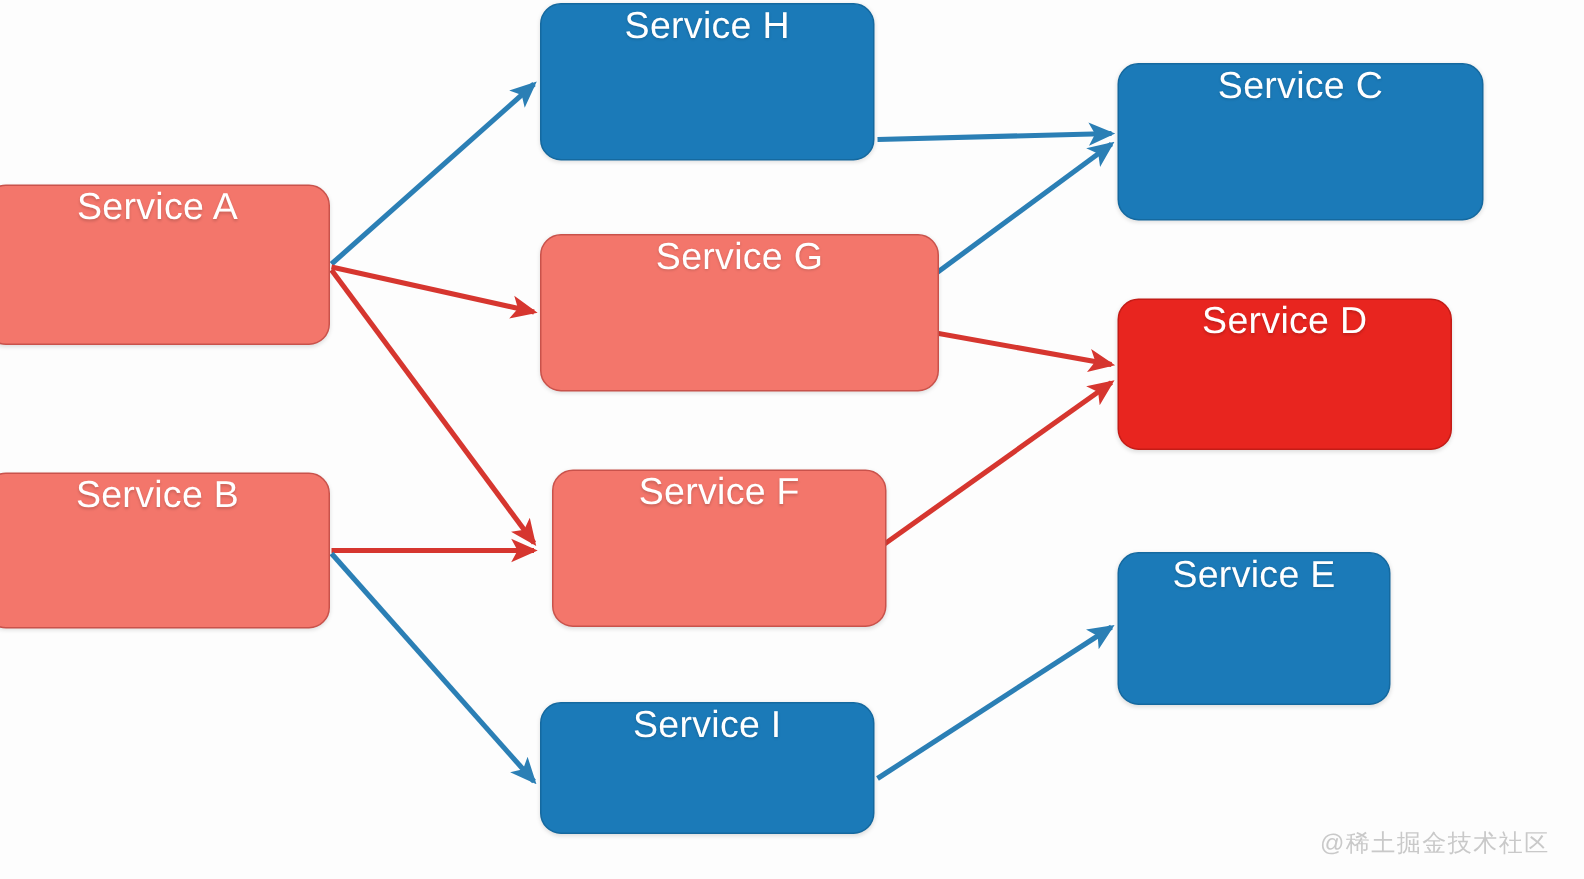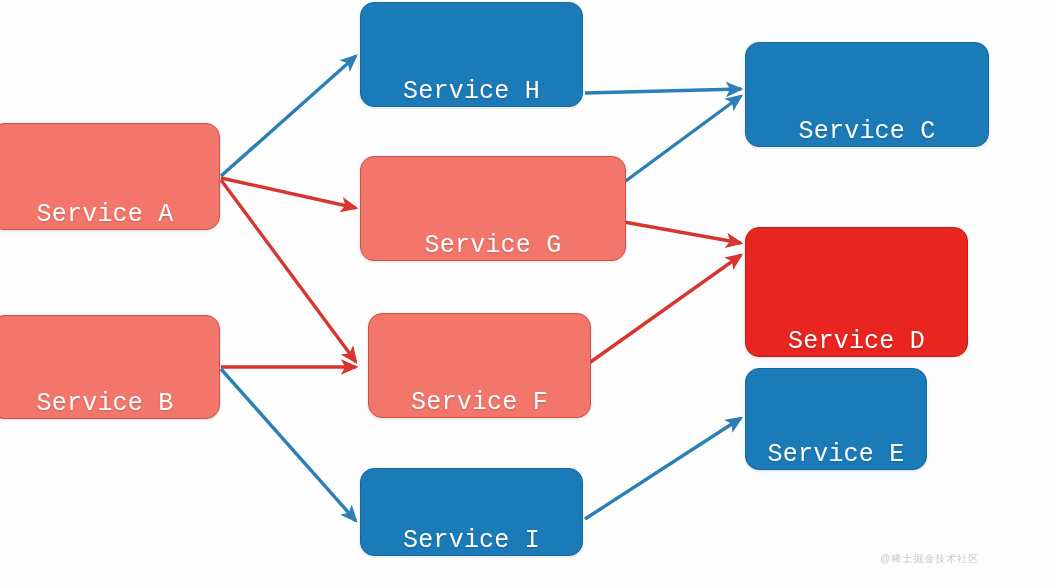--- a/index.html
+++ b/index.html
@@ -24,29 +24,28 @@
     top: 0;
     width: 1056px;
     height: 586px;
     pointer-events: none;
   }
   .node {
     position: absolute;
     box-sizing: border-box;
     border-radius: 14px;
     display: flex;
-    align-items: flex-end;
+    align-items: flex-start;
     justify-content: center;
     color: #ffffff;
     font-size: 25px;
     font-weight: 400;
     letter-spacing: 0.2px;
     text-shadow: 0 1px 2px rgba(0,0,0,0.18);
     z-index: 3;
-    font-family: Liberation Mono, monospace;
   }
   .node.salmon {
     background: #F3766B;
     border: 1.5px solid #C9524B;
     box-shadow: 0 1px 3px rgba(0,0,0,0.13);
   }
   .node.blue {
     background: #1B7AB8;
     border: 1.5px solid #15699F;
     box-shadow: 0 1px 3px rgba(0,0,0,0.13);
@@ -56,21 +55,21 @@
     border: 1.5px solid #C41C17;
     box-shadow: 0 1px 3px rgba(0,0,0,0.13);
   }
   .node-label {
     pointer-events: none;
     white-space: nowrap;
   }
   #watermark {
     position: absolute;
     color: #c9c9c9;
-    font-size: 10px;
+    font-size: 16px;
     letter-spacing: 1px;
     white-space: nowrap;
     z-index: 5;
   }
 </style>
 </head>
 <body>
 
 <div id="canvas" style="width: 1056px; height: 586px; background: rgb(253, 253, 253);">
 
@@ -112,21 +111,21 @@
       </div>
       <div class="node salmon" style="left: 368px; top: 313px; width: 223px; height: 105px;">
         <span class="node-label">Service F</span>
       </div>
       <div class="node blue" style="left: 360px; top: 468px; width: 223px; height: 88px;">
         <span class="node-label">Service I</span>
       </div>
       <div class="node blue" style="left: 745px; top: 42px; width: 244px; height: 105px;">
         <span class="node-label">Service C</span>
       </div>
-      <div class="node red" style="left: 745px; top: 199px; width: 223px; height: 130px; margin-top: 28px;">
+      <div class="node red" style="left: 745px; top: 199px; width: 223px; height: 101px;">
         <span class="node-label">Service D</span>
       </div>
       <div class="node blue" style="left: 745px; top: 368px; width: 182px; height: 102px;">
         <span class="node-label">Service E</span>
       </div>
     </div>
 
   <div id="watermark" style="left: 880px; top: 552px;">@稀土掘金技术社区</div>
 
 </div>

